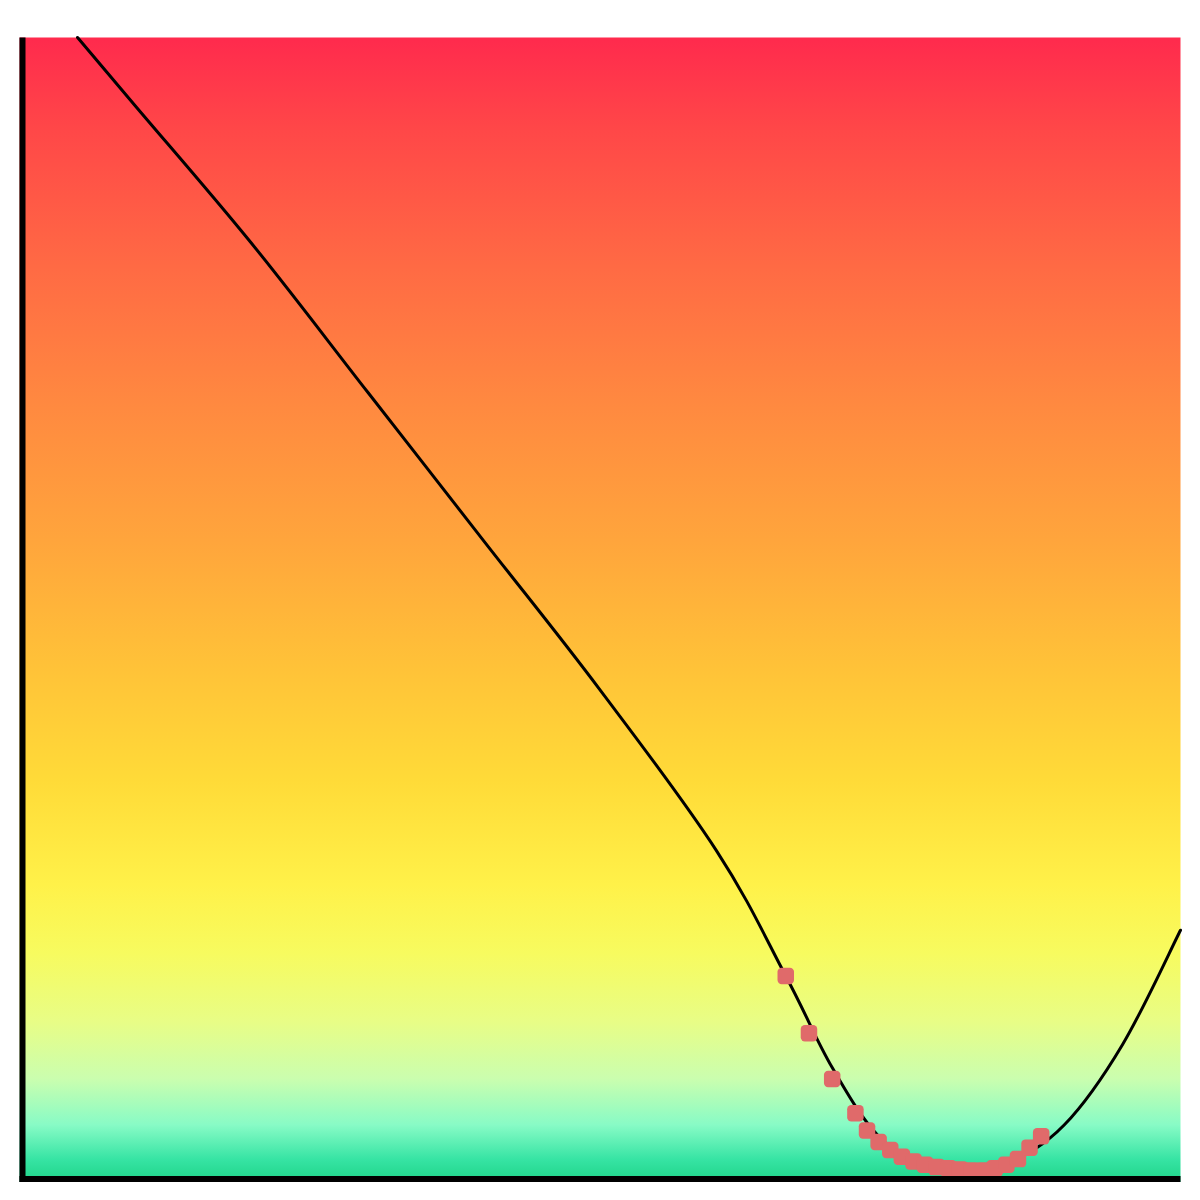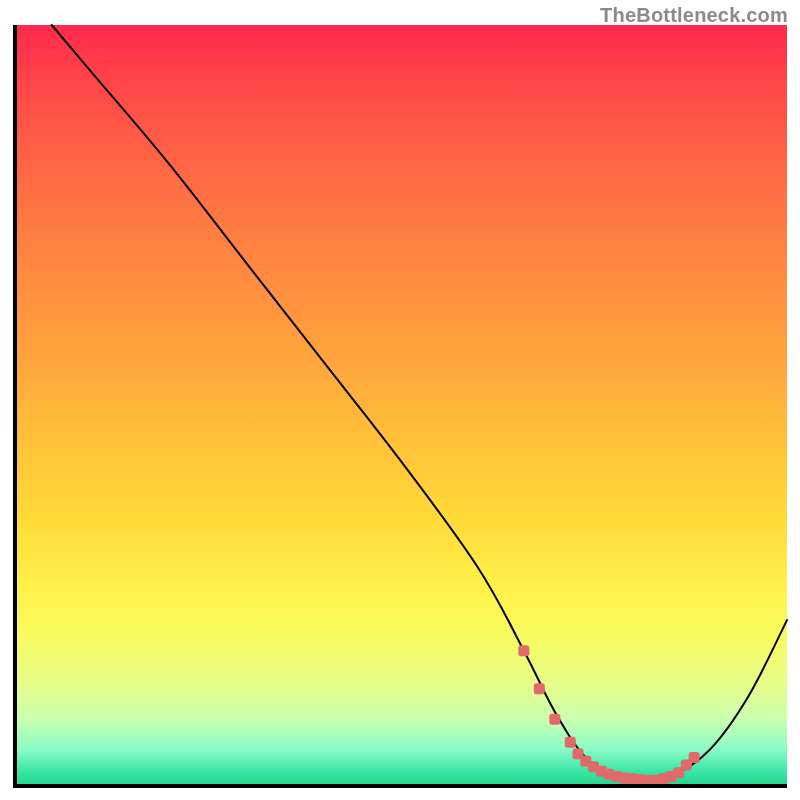--- a/index.html
+++ b/index.html
@@ -66,21 +66,20 @@
     left: 0; top: 0;
     width: 774px;
     height: 763px;
     overflow: visible;
   }
 </style>
 </head>
 <body>
 <div class="wrap">
 
-  <div class="attribution">TheBottleneck.com</div>
 
   <div class="plot">
     <div class="gradient"></div>
     <svg class="curve" viewBox="0 0 774 763" preserveAspectRatio="none">
       <g id="svg-content">
           <path d="M 38.70 0.00 C 45.67 8.24, 56.50 21.06, 77.40 45.78 C 98.30 70.50, 126.94 103.01, 154.80 137.34 C 182.66 171.68, 204.34 200.82, 232.20 236.53 C 260.06 272.24, 281.74 300.01, 309.60 335.72 C 337.46 371.43, 359.14 397.83, 387.00 434.91 C 414.86 471.99, 442.11 507.40, 464.40 541.73 C 486.69 576.07, 496.91 599.57, 510.84 625.66 C 524.77 651.75, 530.65 667.47, 541.80 686.70 C 552.95 705.93, 561.61 720.81, 572.76 732.48 C 583.91 744.15, 592.57 747.43, 603.72 751.55 C 614.87 755.68, 624.93 755.37, 634.68 755.37 C 644.43 755.37, 646.75 757.05, 657.90 751.55 C 669.05 746.06, 682.67 739.27, 696.60 724.85 C 710.53 710.43, 721.37 694.79, 735.30 671.44 C 749.23 648.09, 767.03 608.87, 774.00 595.14" fill="none" stroke="#000000" stroke-width="2" stroke-linecap="round"></path>
           <rect x="505.34" y="620.16" width="11.00" height="11.00" rx="2.75" fill="#e06a6a"></rect>
           <rect x="520.82" y="658.31" width="11.00" height="11.00" rx="2.75" fill="#e06a6a"></rect>
           <rect x="536.30" y="688.83" width="11.00" height="11.00" rx="2.75" fill="#e06a6a"></rect>
           <rect x="551.78" y="711.72" width="11.00" height="11.00" rx="2.75" fill="#e06a6a"></rect>

